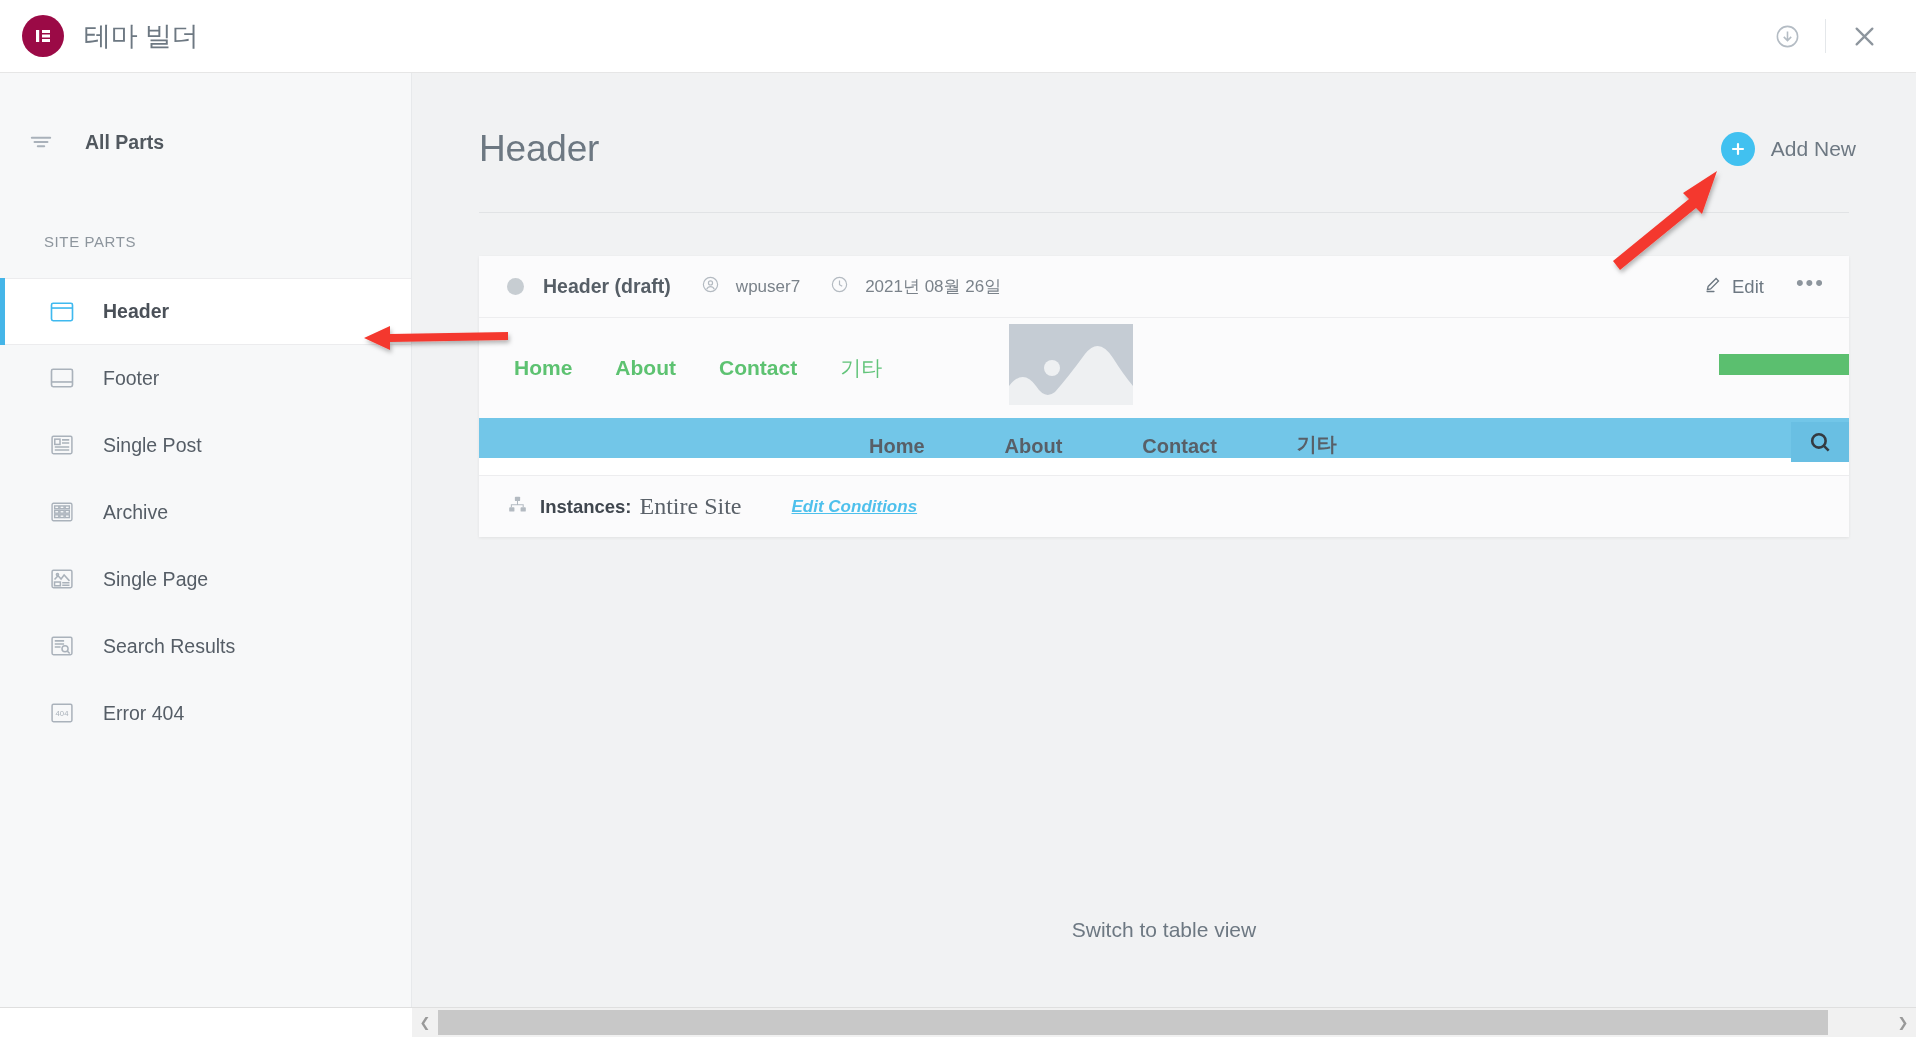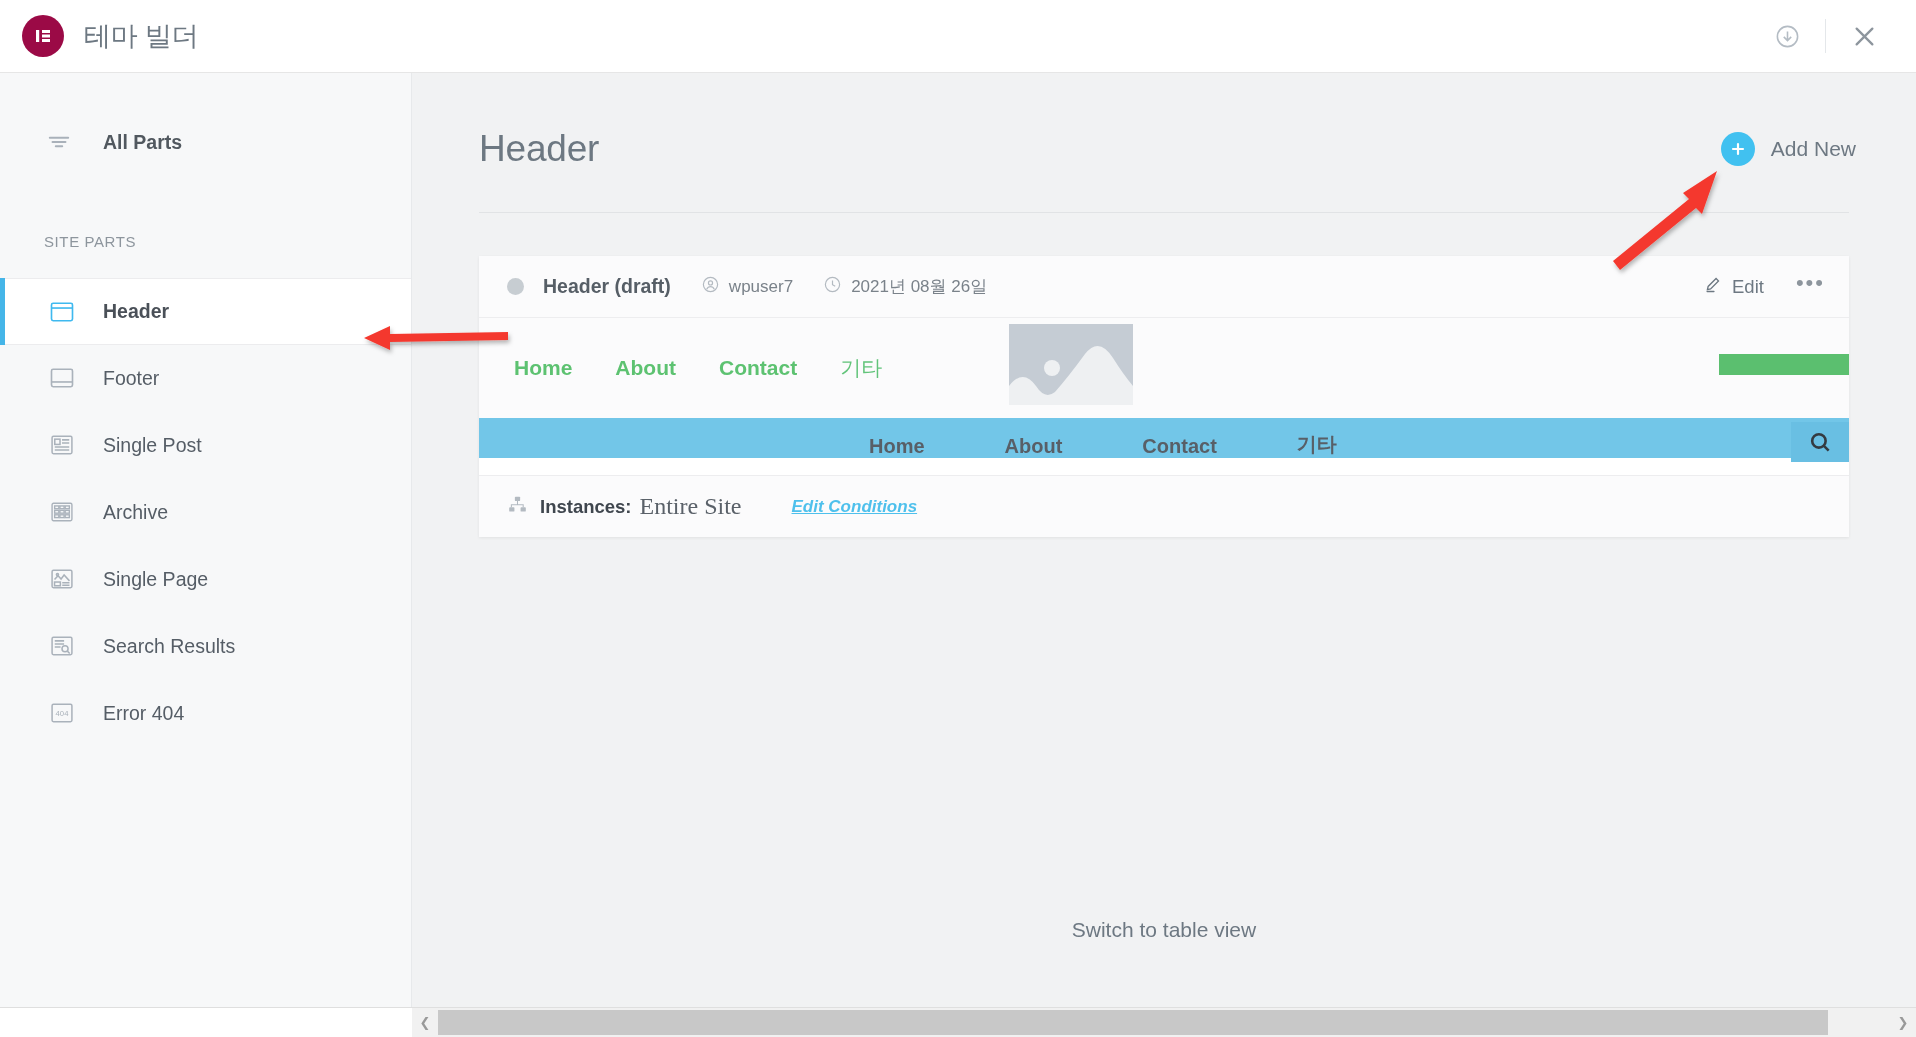--- a/index.html
+++ b/index.html
@@ -54,21 +54,21 @@
   
   .sidebar {
     position: absolute; top: 73px; left: 0;
     width: 412px; height: 964px;
     background: #f7f8f9;
     border-right: 1px solid #e7e9eb;
   }
   .nav-row {
     display: flex; align-items: center;
     height: 66px;
-    padding-left: 42px;
+    padding-left: 24px;
     cursor: pointer;
     position: relative;
   }
   .nav-row .nav-icon {
     width: 34px; height: 34px;
     display: flex; align-items: center; justify-content: center;
     flex: none; color: #a9b1ba;
   }
   .nav-row .nav-label {
     margin-left: 27px;
@@ -168,21 +168,21 @@
   .status-dot {
     width: 17px; height: 17px; border-radius: 50%;
     background: #c7cdd2; flex: none;
   }
   .card-title {
     margin-left: 19px;
     font-size: 19.5px; font-weight: bold; color: #565e66;
     white-space: nowrap;
   }
   .meta {
-    display: flex; align-items: center; gap: 9px;
+    display: flex; align-items: center; gap: 16px;
     margin-left: 30px;
     color: #8d959d;
   }
   .meta-text { font-size: 17px; color: #7a828a; white-space: nowrap; }
   .card-head-actions {
     margin-left: auto; display: flex; align-items: center; gap: 32px;
   }
   .edit-btn {
     display: flex; align-items: center; gap: 10px; cursor: pointer;
     color: #6d7882;

